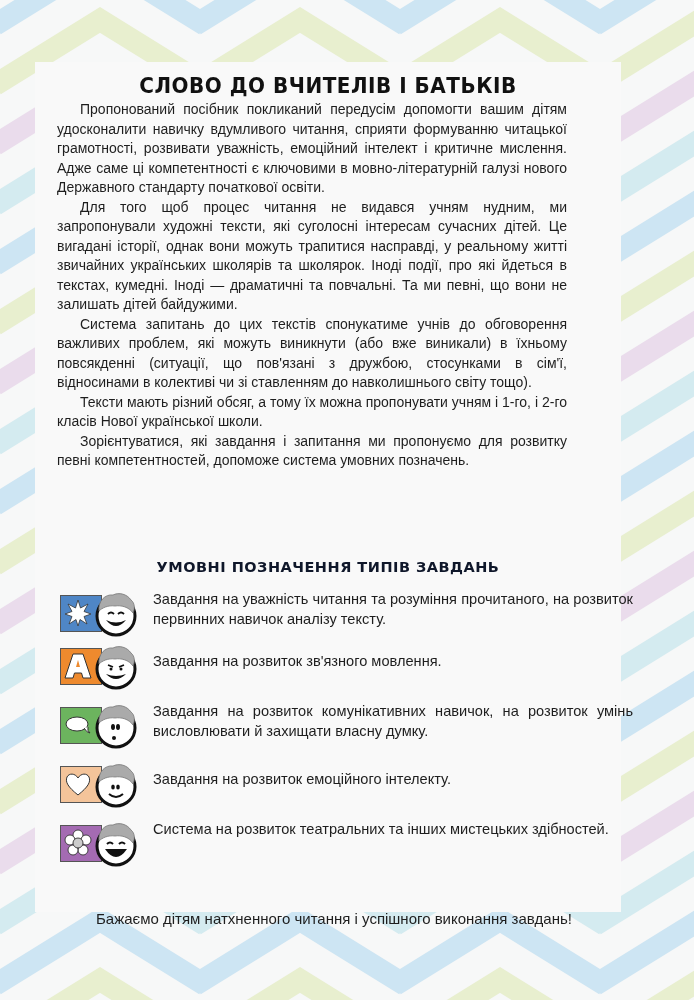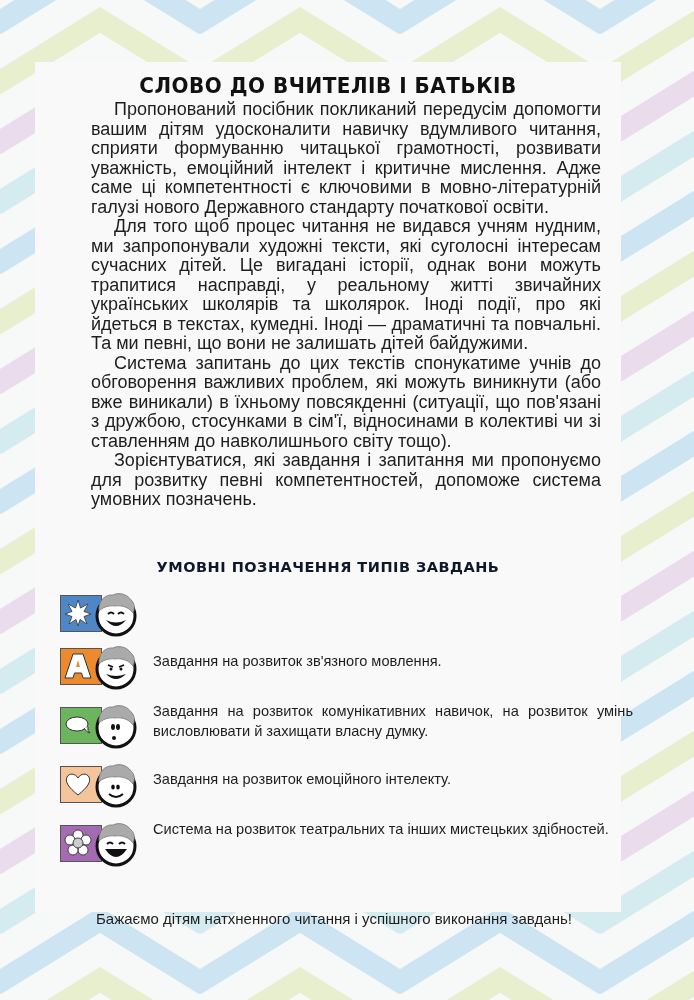--- a/index.html
+++ b/index.html
@@ -14,22 +14,22 @@
     position: absolute; left: 35px; top: 62px; width: 586px; height: 850px;
     background: #f9f9f9; z-index: 1;
   }
   .title {
     position: absolute; left: 0; right: 0; top: 12px; text-align: center;
     font-family: "DejaVu Sans", sans-serif; font-weight: bold; font-size: 20px;
     letter-spacing: 0.5px; color: #111;
     transform: scaleY(1.05);
   }
   .body-text {
-    position: absolute; left: 56px; width: 510px; top: 38px;
-    font-size: 18px; line-height: 19.5px; text-align: justify;
+    position: absolute; left: 22px; width: 510px; top: 38px;
+    font-size: 14px; line-height: 19.5px; text-align: justify;
   }
   .body-text p { margin: 0; text-indent: 23px; }
   .subtitle {
     position: absolute; left: 0; right: 0; top: 497px; text-align: center;
     font-family: "DejaVu Sans", sans-serif; font-weight: bold; font-size: 14.5px;
     letter-spacing: 0.5px; color: #0f172a;
   }
   .legend { position: absolute; left: 25px; top: 528px; width: 535px; }
   .legend-item { position: absolute; left: 0; width: 535px; height: 50px; }
   .badge { position: absolute; left: 0; top: 5px; width: 56px; height: 37px; }
@@ -63,40 +63,42 @@
   <rect width="694" height="1000" fill="url(#chev)"></rect>
 </svg>
 
 <div class="panel">
   <div class="title">СЛОВО ДО ВЧИТЕЛІВ І БАТЬКІВ</div>
 
   <div class="body-text">
     <p>Пропонований посібник покликаний передусім допомогти вашим дітям удосконалити навичку вдумливого читання, сприяти формуванню читацької грамотності, розвивати уважність, емоційний інтелект і критичне мислення. Адже саме ці компетентності є ключовими в мовно-літературній галузі нового Державного стандарту початкової освіти.</p>
     <p>Для того щоб процес читання не видався учням нудним, ми запропонували художні тексти, які суголосні інтересам сучасних дітей. Це вигадані історії, однак вони можуть трапитися насправді, у реальному житті звичайних українських школярів та школярок. Іноді події, про які йдеться в текстах, кумедні. Іноді — драматичні та повчальні. Та ми певні, що вони не залишать дітей байдужими.</p>
     <p>Система запитань до цих текстів спонукатиме учнів до обговорення важливих проблем, які можуть виникнути (або вже виникали) в їхньому повсякденні (ситуації, що пов'язані з дружбою, стосунками в сім'ї, відносинами в колективі чи зі ставленням до навколишнього світу тощо).</p>
+    <p>Тексти мають різний обсяг, а тому їх можна пропонувати учням і 1-го, і 2-го класів Нової української школи.</p>
     <p>Зорієнтуватися, які завдання і запитання ми пропонуємо для розвитку певні компетентностей, допоможе система умовних позначень.</p>
   </div>
 
   <div class="subtitle">УМОВНІ ПОЗНАЧЕННЯ ТИПІВ ЗАВДАНЬ</div>
 
   <div class="legend">
 
     <div class="legend-item" style="top:0px;">
       <div class="badge">
         <div class="sq" style="background:#4f86c6;"></div>
         <svg class="sym" width="30" height="30" viewBox="0 0 30 30">
           <polygon points="15,2 17.5,10 25,6 21,13.5 28,16 21,18.5 24,26 17,21.5 15,28 13,21.5 6,26 9,18.5 2,16 9,13.5 5,6 12.5,10" fill="#fff" stroke="#333" stroke-width="0.8"></polygon>
         </svg>
         <svg class="face" width="46" height="46" viewBox="0 0 46 46">
           <circle cx="23" cy="25" r="19" fill="#fff" stroke="#111" stroke-width="3"></circle>
           <path d="M6,20 C5,10 12,3 20,4 C26,1 34,3 38,9 C42,12 42,18 40,22 C36,16 28,14 22,15 C15,14 9,17 6,20 Z" fill="#aaa" stroke="#777" stroke-width="0.8"></path>
           <path d="M15,23 q3,-3 6,0 M25,23 q3,-3 6,0" stroke="#111" stroke-width="1.8" fill="none"></path>
           <path d="M13,29 q10,12 20,0 q-10,5 -20,0 z" fill="#111"></path>
         </svg>
       </div>
+      <div class="legend-text">Завдання на уважність читання та розуміння прочитаного, на розвиток первинних навичок аналізу тексту.</div>
     </div>
 
     <div class="legend-item" style="top:53px;">
       <div class="badge">
         <div class="sq" style="background:#ee8a2e;"></div>
         <svg class="sym" width="30" height="30" viewBox="0 0 30 30">
           <polygon points="10,3 20,3 28,27 20,27 18.5,22 11.5,22 10,27 2,27" fill="#fff" stroke="#333" stroke-width="1"></polygon>
           <polygon points="13,16 17,16 15,9" fill="#ee8a2e"></polygon>
         </svg>
         <svg class="face" width="46" height="46" viewBox="0 0 46 46">

